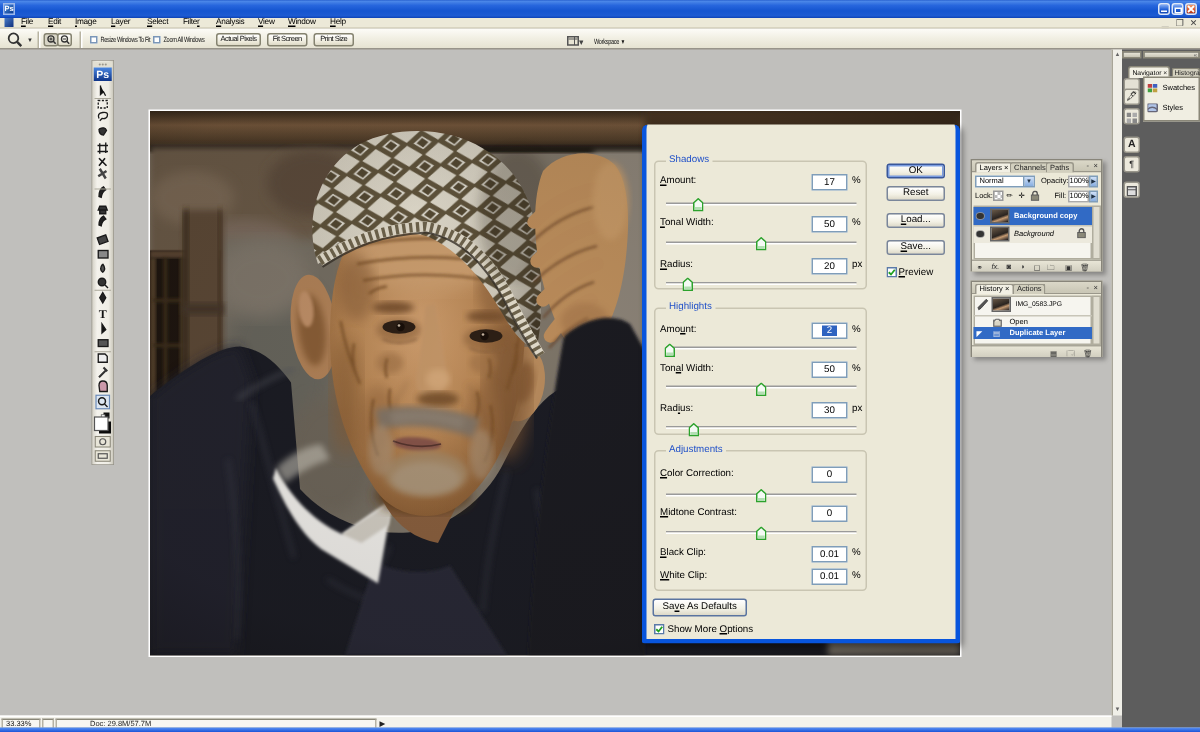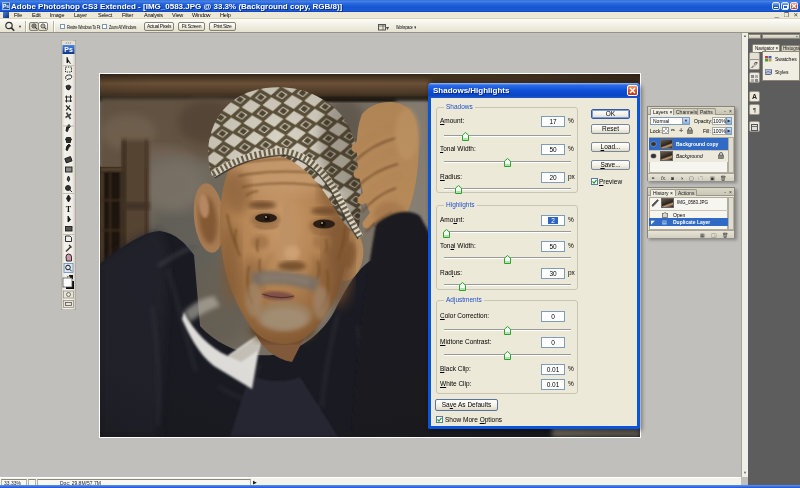--- a/index.html
+++ b/index.html
@@ -75,21 +75,20 @@
 #statusbar { position:absolute; left:0; top:477px; width:741px; height:8px; background:#f4f3ec; border-top:1px solid #fff; font-size:5px; color:#222; }
 #bottomblue { position:absolute; left:0; top:485px; width:800px; height:3px; background:linear-gradient(180deg,#5a92f4,#1c54d8); }
 .sunken { position:absolute; top:0.5px; height:7px; border:1px solid #b5b2a4; border-top-color:#8a8778; background:#f8f7f2; font-size:5px; line-height:6px; }
 </style>
 </head>
 <body>
 <div id="app">
 
   <div id="titlebar">
     <div class="psicon">Ps</div>
-    <div class="ttext">Adobe Photoshop CS3 Extended - [IMG_0583.JPG @ 33.3% (Background copy, RGB/8)]</div>
     <div class="winbtn" id="btn-min">
         <div style="position:absolute;left:1.5px;bottom:1px;width:4px;height:1.5px;background:#fff"></div>
       </div>
     <div class="winbtn" id="btn-max">
         <div style="position:absolute;left:1.5px;top:1.5px;width:4.5px;height:4.5px;border:1px solid #fff;border-top-width:1.5px"></div>
       </div>
     <div class="winbtn" id="btn-close">
         <svg width="8" height="8" viewBox="0 0 8 8" style="position:absolute;left:-1px;top:-1px">
           <path d="M2 2 L6 6 M6 2 L2 6" stroke="#fff" stroke-width="1.2"></path>
         </svg>
@@ -419,25 +418,20 @@
     <rect x="2" y="238" width="9" height="9" fill="#fff" stroke="#555" stroke-width="0.8"></rect>
 
     <rect x="2.5" y="251" width="10" height="7" fill="#e8e5d8" stroke="#8a8778" stroke-width="0.7"></rect>
     <circle cx="7.5" cy="254.5" r="2" fill="none" stroke="#555" stroke-width="0.8"></circle>
     <rect x="2.5" y="260.5" width="10" height="7" fill="#e8e5d8" stroke="#8a8778" stroke-width="0.7"></rect>
     <rect x="4.5" y="262.5" width="6" height="3" fill="none" stroke="#555" stroke-width="0.8"></rect>
   </svg>
   </div>
 
   <div id="dialog">
-    <div id="dlg-title">Shadows/Highlights<div id="dlg-close">
-          <svg width="9" height="9" viewBox="0 0 9 9" style="position:absolute;left:0px;top:0px">
-            <path d="M2 2 L7 7 M7 2 L2 7" stroke="#fff" stroke-width="1.5"></path>
-          </svg>
-        </div></div>
     <div id="dlg-body">
 
       <div class="grp" style="top:24px;height:86px;">
           <div class="glabel">Shadows</div>
         </div>
       <div class="dlabel" style="top:34px"><u>A</u>mount:</div>
       <div class="dfield" style="top:33px">17</div>
       <div class="dunit" style="top:34px">%</div>
       <div class="dtrack" style="top:52px"></div>
       <div class="dthumb" style="left:31px;top:49px"><svg width="7" height="9" viewBox="0 0 7 9">

